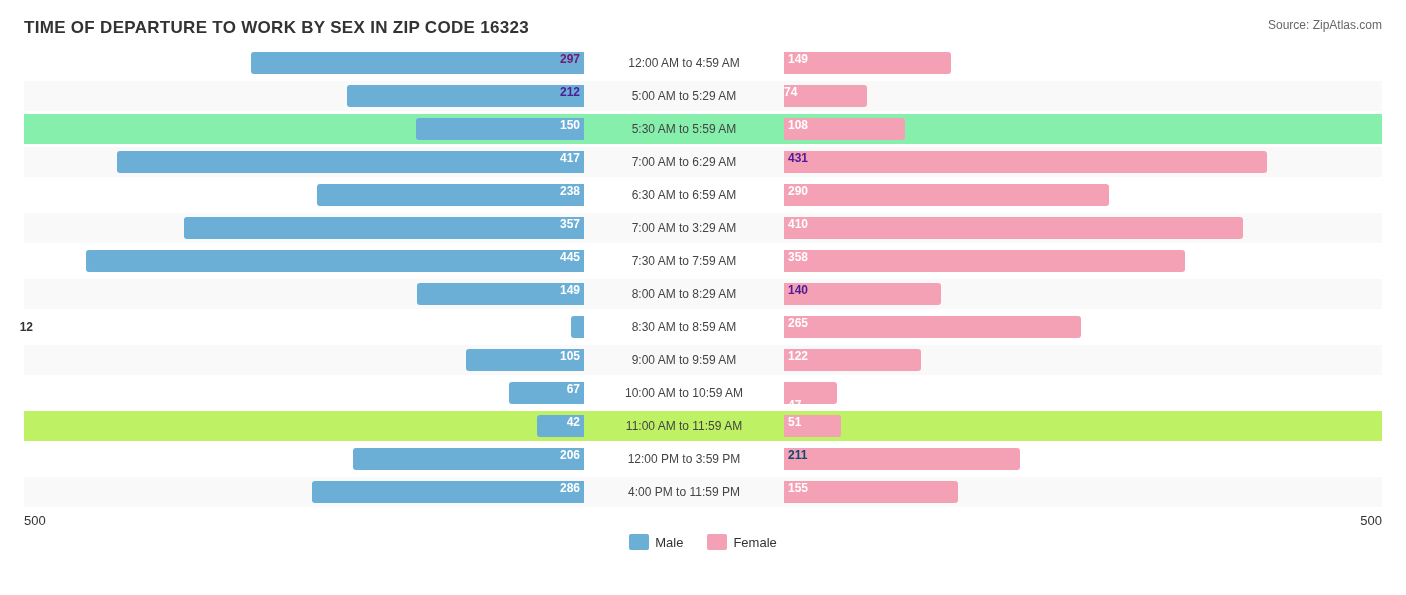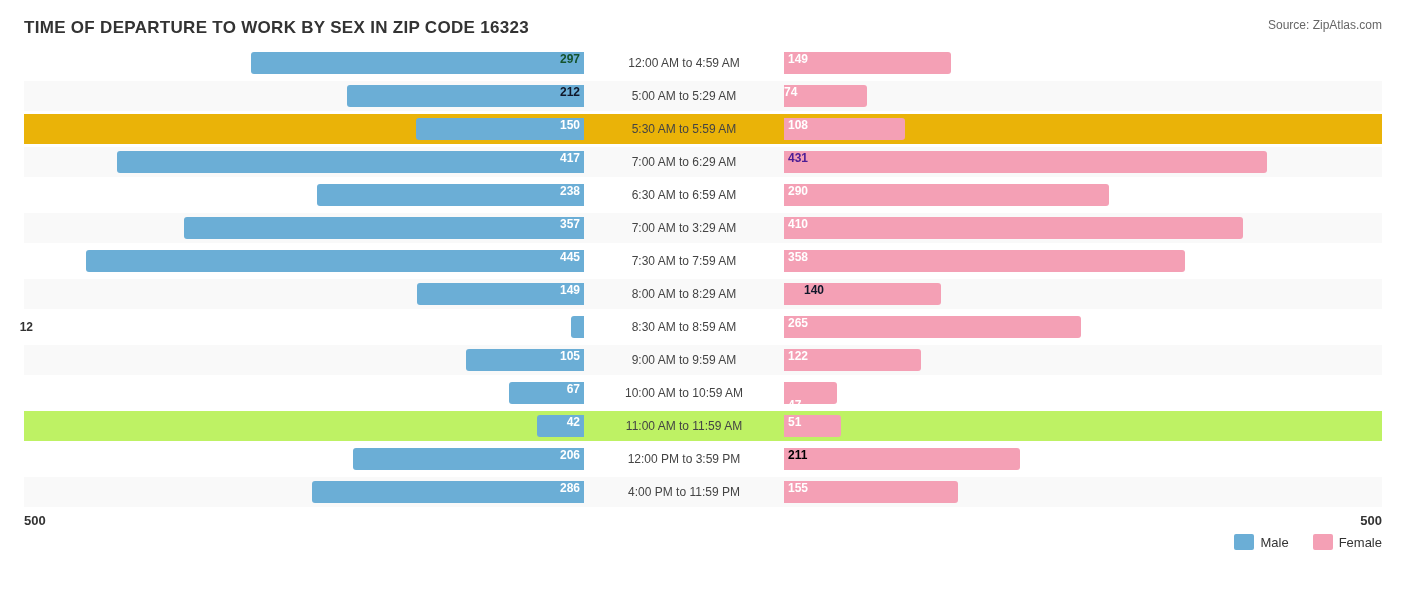--- a/index.html
+++ b/index.html
@@ -94,25 +94,25 @@
       width: 580px;
       display: flex;
       justify-content: flex-end;
     }
     .axis-label-center {
       width: 200px;
     }
     .axis-val {
       font-size: 13px;
       color: #333;
-      font-weight: bold;
+      font-weight: normal;
     }
     .legend {
       display: flex;
-      justify-content: flex-end;
+      justify-content: center;
       align-items: center;
       margin-top: 6px;
       gap: 24px;
     }
     .legend-item {
       display: flex;
       align-items: center;
       gap: 6px;
       font-size: 13px;
       color: #333;
@@ -129,44 +129,44 @@
 <body>
 
 <div class="chart-container">
   <div class="chart-title">TIME OF DEPARTURE TO WORK BY SEX IN ZIP CODE 16323</div>
   <div class="source-label">Source: ZipAtlas.com</div>
 
   <div id="rows-area" class="rows-area">
       <div class="bar-row" style="background: rgb(255, 255, 255);">
         <div class="left-section" style="width: 560px;">
           <div class="bar-male" style="width: 333px;">
-            <span style="font-size: 12px; font-weight: bold; position: absolute; white-space: nowrap; right: 4px; color: #14532d;">297</span>
+            <span style="font-size: 12px; font-weight: bold; position: absolute; white-space: nowrap; right: 4px; color: #701a75;">297</span>
           </div>
         </div>
         <div class="label-center">12:00 AM to 4:59 AM</div>
         <div class="right-section" style="width: 560px; position: relative;">
           <div class="bar-female" style="width: 167px;">
             <span style="font-size: 12px; font-weight: bold; position: absolute; white-space: nowrap; left: 4px; color: rgb(255, 255, 255);">149</span>
           </div>
         </div>
       </div>
       <div class="bar-row" style="background: rgb(249, 249, 249);">
         <div class="left-section" style="width: 560px;">
           <div class="bar-male" style="width: 237px;">
-            <span style="font-size: 12px; font-weight: bold; position: absolute; white-space: nowrap; right: 4px; color: #0f172a;">212</span>
+            <span style="font-size: 12px; font-weight: bold; position: absolute; white-space: nowrap; right: 4px; color: #4c1d95;">212</span>
           </div>
         </div>
         <div class="label-center">5:00 AM to 5:29 AM</div>
         <div class="right-section" style="width: 560px; position: relative;">
           <div class="bar-female" style="width: 83px;">
             <span style="font-size: 12px; font-weight: bold; position: absolute; white-space: nowrap; left: 0; color: rgb(255, 255, 255);">74</span>
           </div>
         </div>
       </div>
-      <div class="bar-row" style="background: #eab308;">
+      <div class="bar-row" style="background: #86efac;">
         <div class="left-section" style="width: 560px;">
           <div class="bar-male" style="width: 168px;">
             <span style="font-size: 12px; font-weight: bold; position: absolute; white-space: nowrap; right: 4px; color: rgb(255, 255, 255);">150</span>
           </div>
         </div>
         <div class="label-center">5:30 AM to 5:59 AM</div>
         <div class="right-section" style="width: 560px; position: relative;">
           <div class="bar-female" style="width: 121px;">
             <span style="font-size: 12px; font-weight: bold; position: absolute; white-space: nowrap; left: 4px; color: rgb(255, 255, 255);">108</span>
           </div>
@@ -226,21 +226,21 @@
       </div>
       <div class="bar-row" style="background: rgb(249, 249, 249);">
         <div class="left-section" style="width: 560px;">
           <div class="bar-male" style="width: 167px;">
             <span style="font-size: 12px; font-weight: bold; position: absolute; white-space: nowrap; right: 4px; color: rgb(255, 255, 255);">149</span>
           </div>
         </div>
         <div class="label-center">8:00 AM to 8:29 AM</div>
         <div class="right-section" style="width: 560px; position: relative;">
           <div class="bar-female" style="width: 157px;">
-            <span style="font-size: 12px; font-weight: bold; position: absolute; white-space: nowrap; left: 20px; color: #0f172a;">140</span>
+            <span style="font-size: 12px; font-weight: bold; position: absolute; white-space: nowrap; left: 4px; color: #4c1d95;">140</span>
           </div>
         </div>
       </div>
       <div class="bar-row" style="background: rgb(255, 255, 255);">
         <div class="left-section" style="width: 560px; position: relative;">
           <span style="font-size: 12px; font-weight: bold; position: absolute; white-space: nowrap; right: 551px; color: rgb(51, 51, 51);">12</span>
           <div class="bar-male" style="width: 13px;"></div>
         </div>
         <div class="label-center">8:30 AM to 8:59 AM</div>
         <div class="right-section" style="width: 560px; position: relative;">
@@ -290,21 +290,21 @@
       </div>
       <div class="bar-row" style="background: rgb(255, 255, 255);">
         <div class="left-section" style="width: 560px;">
           <div class="bar-male" style="width: 231px;">
             <span style="font-size: 12px; font-weight: bold; position: absolute; white-space: nowrap; right: 4px; color: rgb(255, 255, 255);">206</span>
           </div>
         </div>
         <div class="label-center">12:00 PM to 3:59 PM</div>
         <div class="right-section" style="width: 560px; position: relative;">
           <div class="bar-female" style="width: 236px;">
-            <span style="font-size: 12px; font-weight: bold; position: absolute; white-space: nowrap; left: 4px; color: #000000;">211</span>
+            <span style="font-size: 12px; font-weight: bold; position: absolute; white-space: nowrap; left: 4px; color: #0c4a6e;">211</span>
           </div>
         </div>
       </div>
       <div class="bar-row" style="background: rgb(249, 249, 249);">
         <div class="left-section" style="width: 560px;">
           <div class="bar-male" style="width: 272px;">
             <span style="font-size: 12px; font-weight: bold; position: absolute; white-space: nowrap; right: 4px; color: rgb(255, 255, 255);">286</span>
           </div>
         </div>
         <div class="label-center">4:00 PM to 11:59 PM</div>

